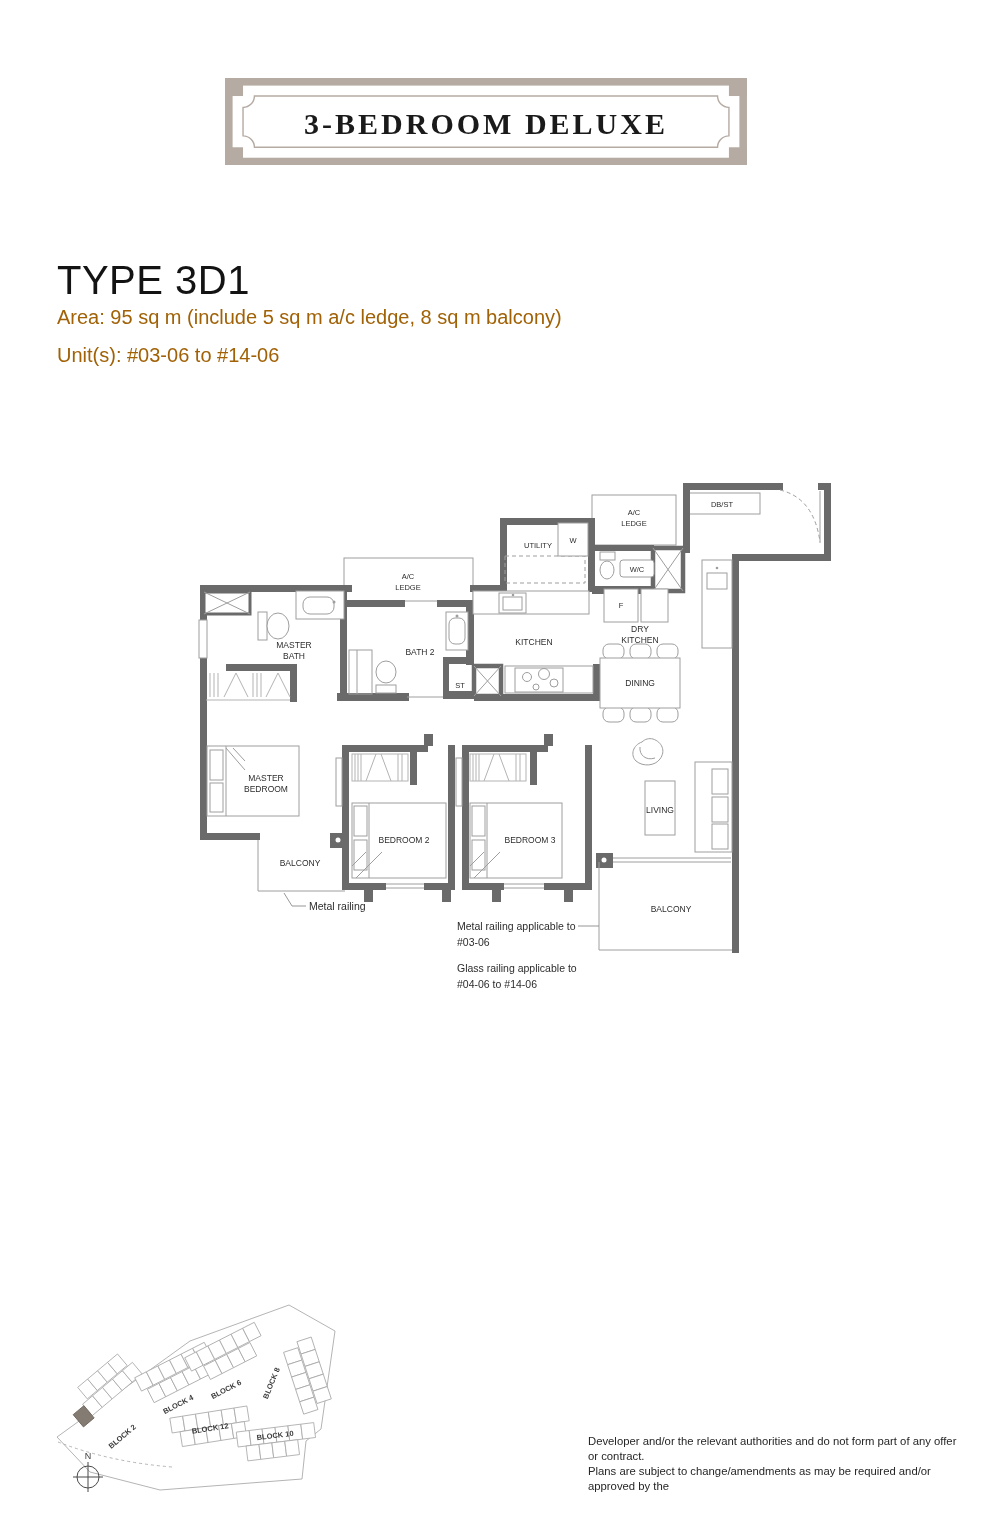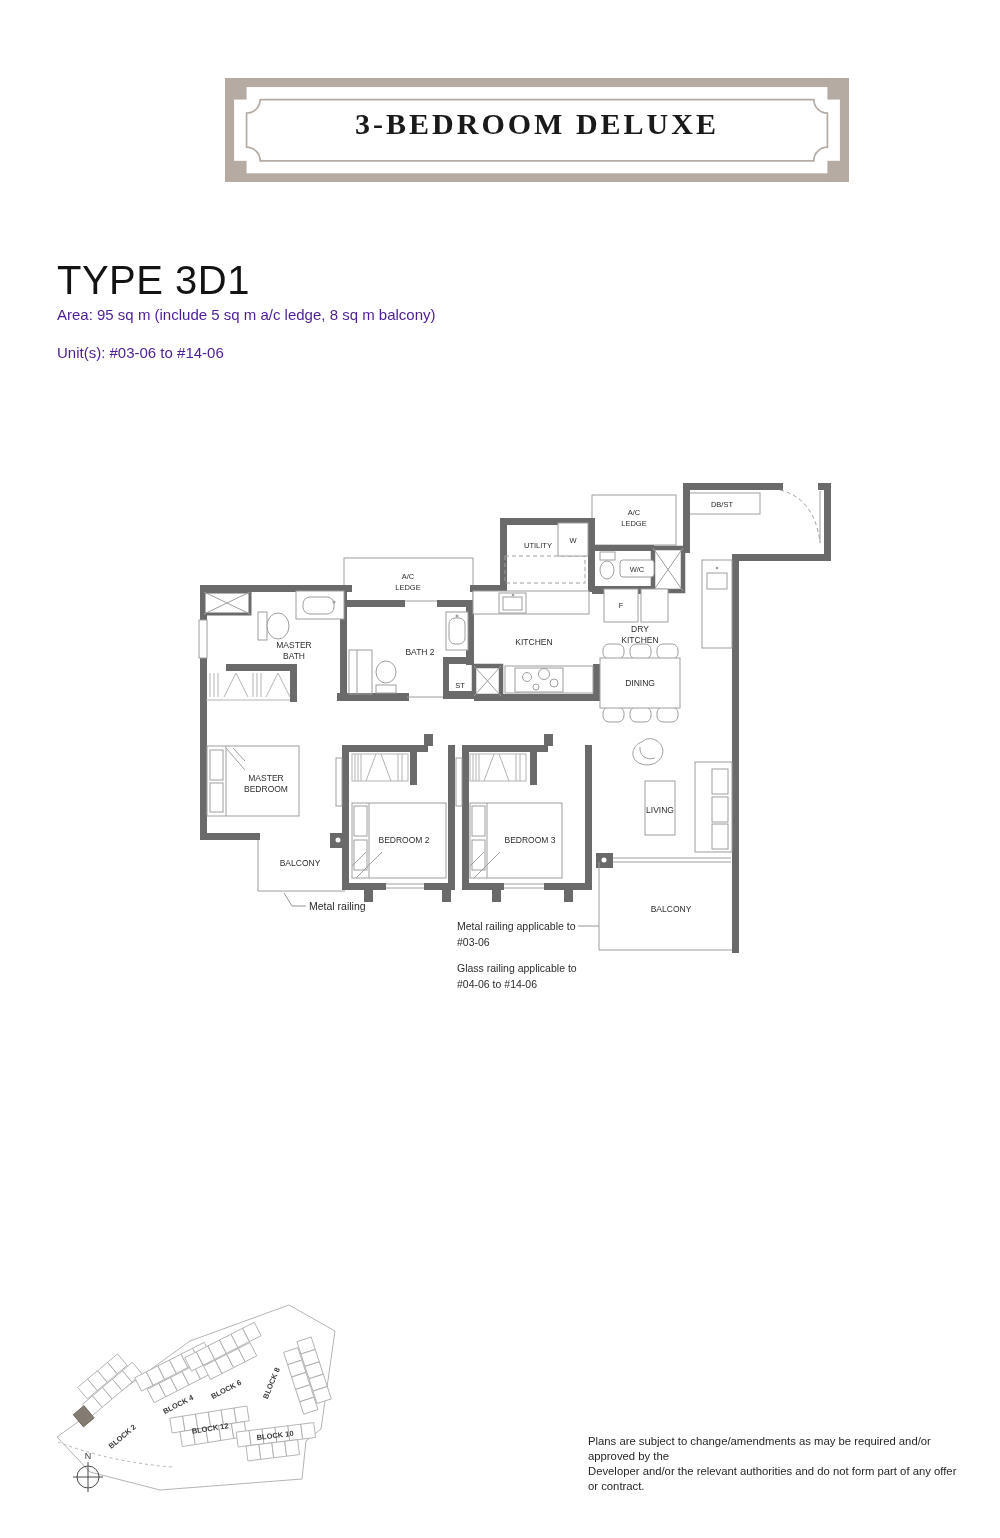--- a/index.html
+++ b/index.html
@@ -1,25 +1,25 @@
 <!DOCTYPE html>
 <html><head>
 <meta charset="utf-8">
 <style>
   html,body{margin:0;padding:0;background:#fff;}
   .page{position:relative;width:1000px;height:1538px;background:#fff;overflow:hidden;
         font-family:"Liberation Sans",sans-serif;}
   
-  .badge{position:absolute;left:225px;top:78px;width:624px;height:92px;}
+  .badge{position:absolute;left:225px;top:78px;width:522px;height:92px;}
   .badge svg{position:absolute;inset:0;}
   .badge-title{position:absolute;inset:0;display:flex;align-items:center;justify-content:center;
       font-family:"Liberation Serif",serif;font-weight:bold;font-size:30px;letter-spacing:3px;color:#1a1a1a;}
   
   .type-title{position:absolute;left:57px;top:258px;font-size:40px;color:#131313;letter-spacing:0.5px;text-align:right;}
-  .meta{position:absolute;left:57px;font-size:15px;color:#4c1d95;}
+  .meta{position:absolute;left:57px;font-size:20px;color:#a16207;}
   .meta1{top:306px;}
   .meta2{top:344px;}
   
   .disclaimer{position:absolute;left:588px;top:1434px;width:370px;font-size:11.3px;line-height:15px;color:#262626;}
   
   svg text{font-family:"Liberation Sans",sans-serif;}
   .w{fill:#6a6a6a;}
   .tn{fill:none;stroke:#9e9e9e;stroke-width:1;}
   .tf{fill:#fff;stroke:#9e9e9e;stroke-width:1;}
   .thick3{fill:#fff;stroke:#6a6a6a;stroke-width:3;}
@@ -451,17 +451,17 @@
       <g>
         <circle class="cmp" cx="88" cy="1477" r="11"></circle>
         <line class="cmp" x1="73" y1="1477" x2="103" y2="1477"></line>
         <line class="cmp" x1="88" y1="1462" x2="88" y2="1492"></line>
         <text class="nlbl" x="88" y="1459">N</text>
       </g>
     </g>
   </svg>
 
   <div class="disclaimer">
+    <div>Developer and/or the relevant authorities and do not form part of any offer or contract.</div>
     <div>Plans are subject to change/amendments as may be required and/or approved by the</div>
-    <div>Developer and/or the relevant authorities and do not form part of any offer or contract.</div>
   </div>
 
 </div>
 
 </body></html>

